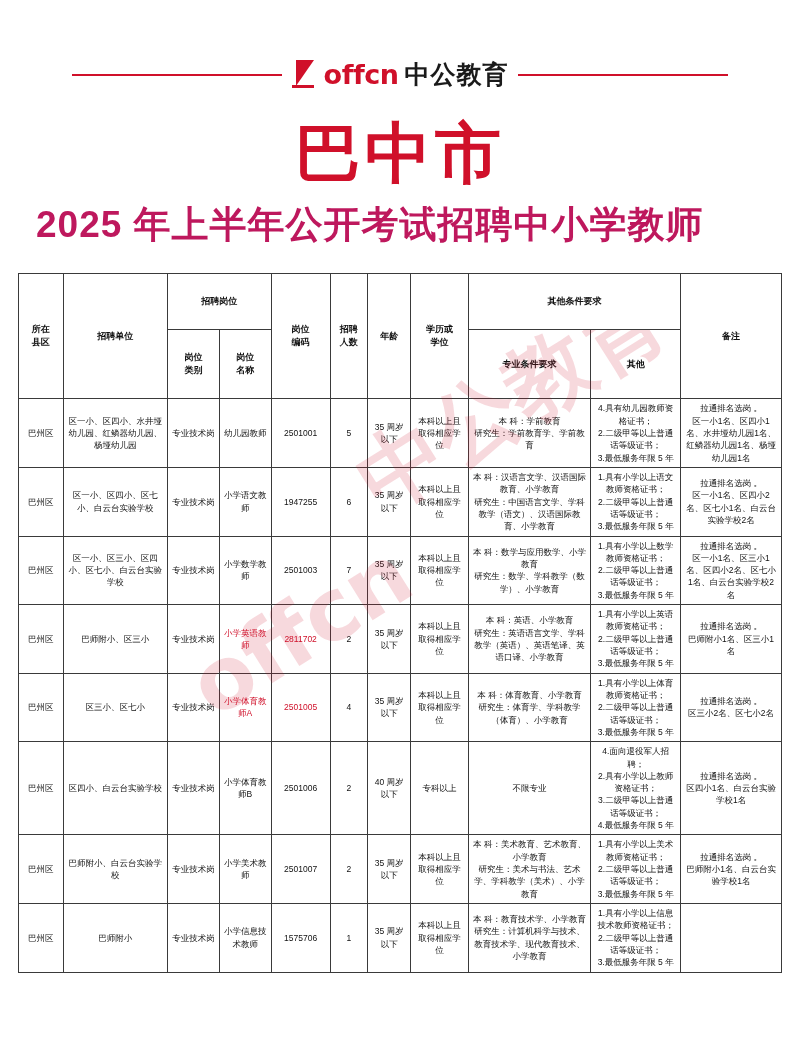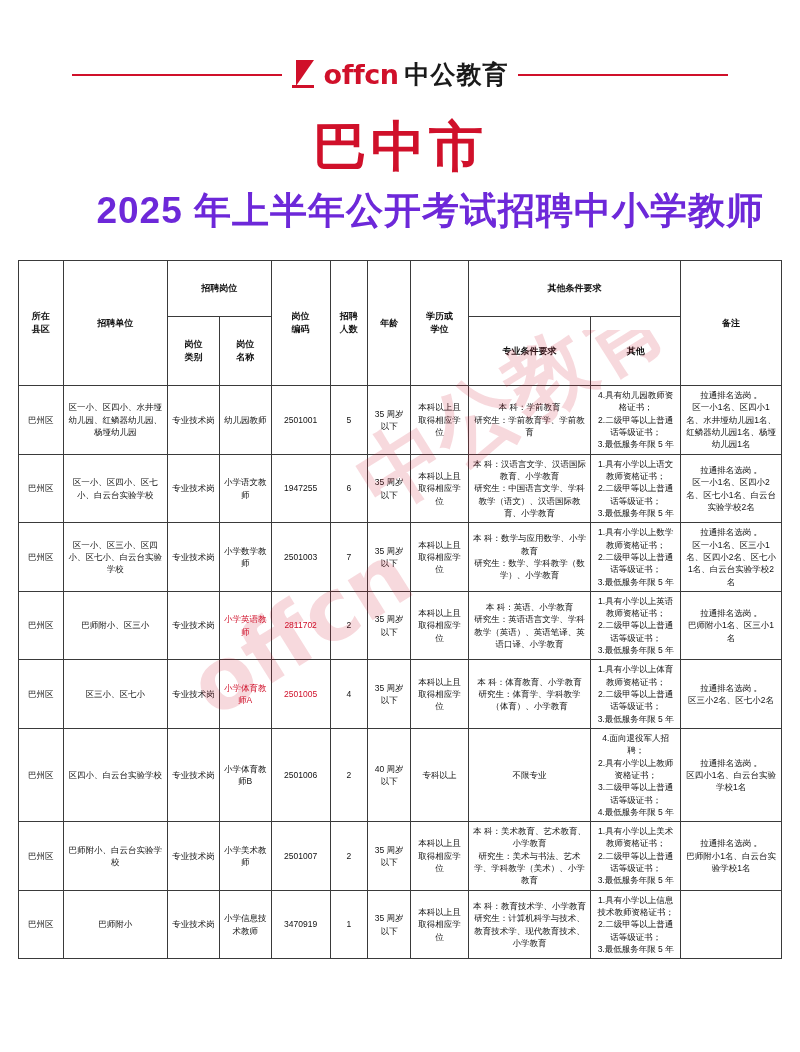--- a/index.html
+++ b/index.html
@@ -67,32 +67,32 @@
   .logo-cn {
     font-size: 25px;
     font-weight: 700;
     color: #1a1a1a;
     letter-spacing: 1px;
   }
 
   
   .title-main {
     text-align: center;
-    font-size: 54px;
+    font-size: 66px;
     font-weight: 700;
     color: #d0102a;
     letter-spacing: 4px;
     margin-top: 26px;
     line-height: 1.1;
   }
   .title-sub {
-    text-align: right;
+    text-align: left;
     font-size: 37px;
     font-weight: 700;
-    color: #6d28d9;
+    color: #be185d;
     line-height: 1.45;
     letter-spacing: 1px;
     margin: 8px 36px 0 36px;
   }
 
   
   .watermark {
     position: absolute;
     left: 150px;
     top: 330px;
@@ -515,21 +515,21 @@
           <td class="left">
             <div>巴师附小</div>
           </td>
           <td>
             <div>专业技术岗</div>
           </td>
           <td>
             <div>小学信息技术教师</div>
           </td>
           <td>
-            <div>3470919</div>
+            <div>1575706</div>
           </td>
           <td>
             <div>1</div>
           </td>
           <td>
             <div>35 周岁以下</div>
           </td>
           <td>
             <div>本科以上且取得相应学位</div>
           </td>

